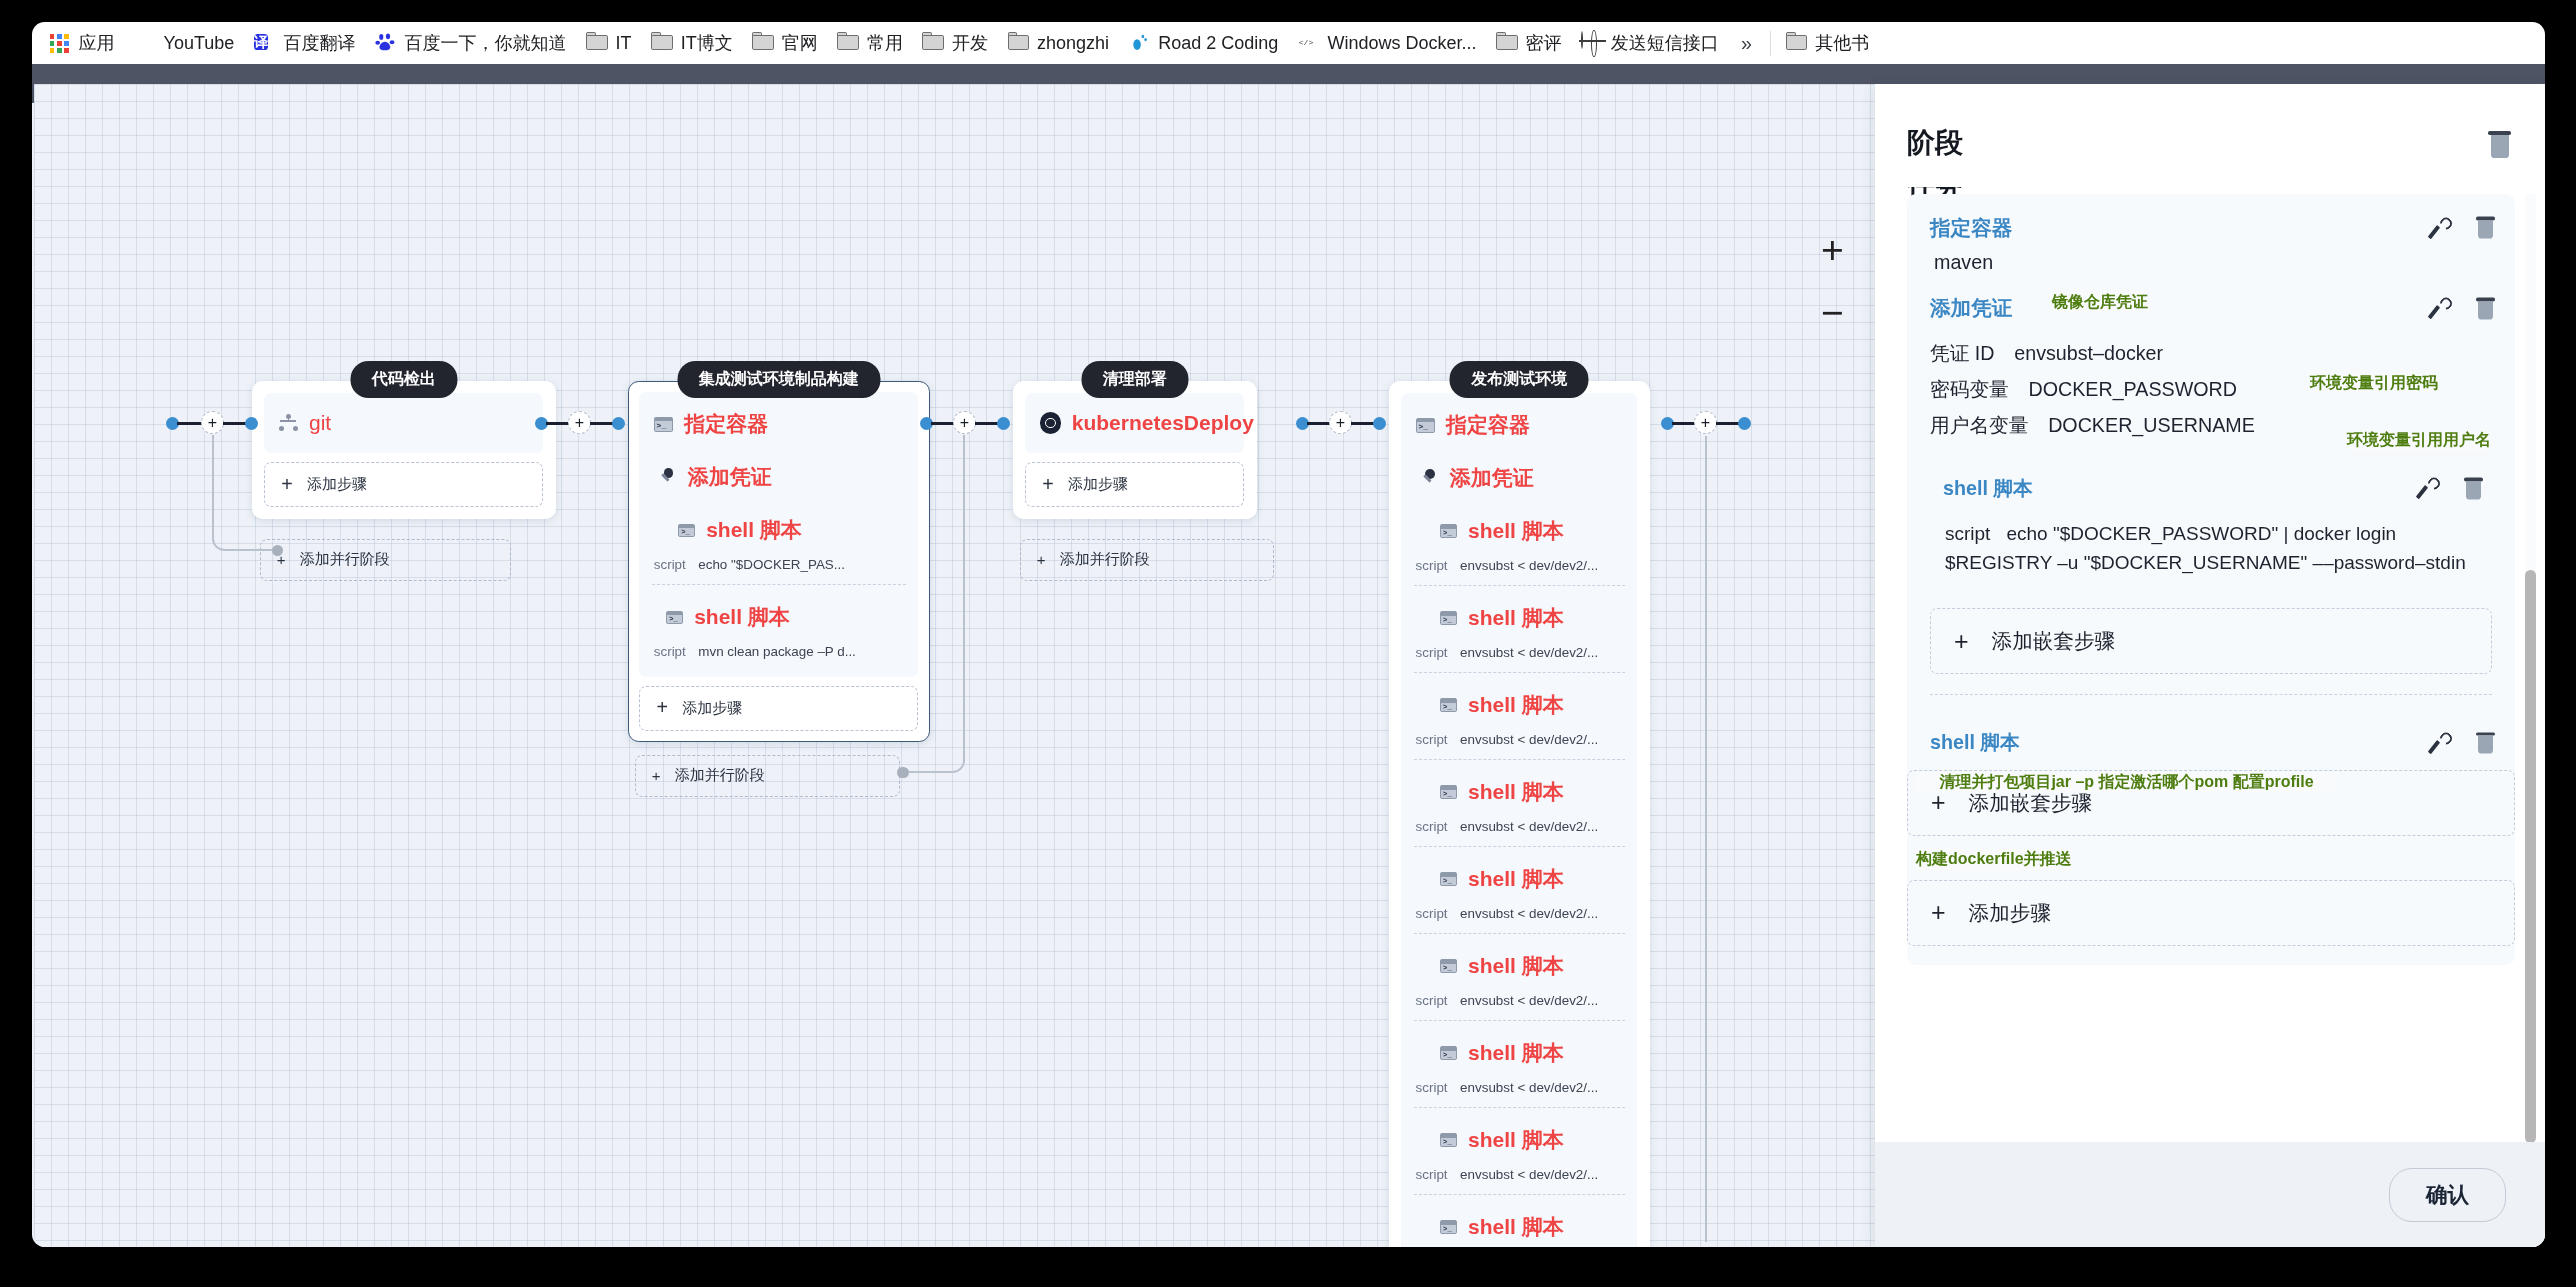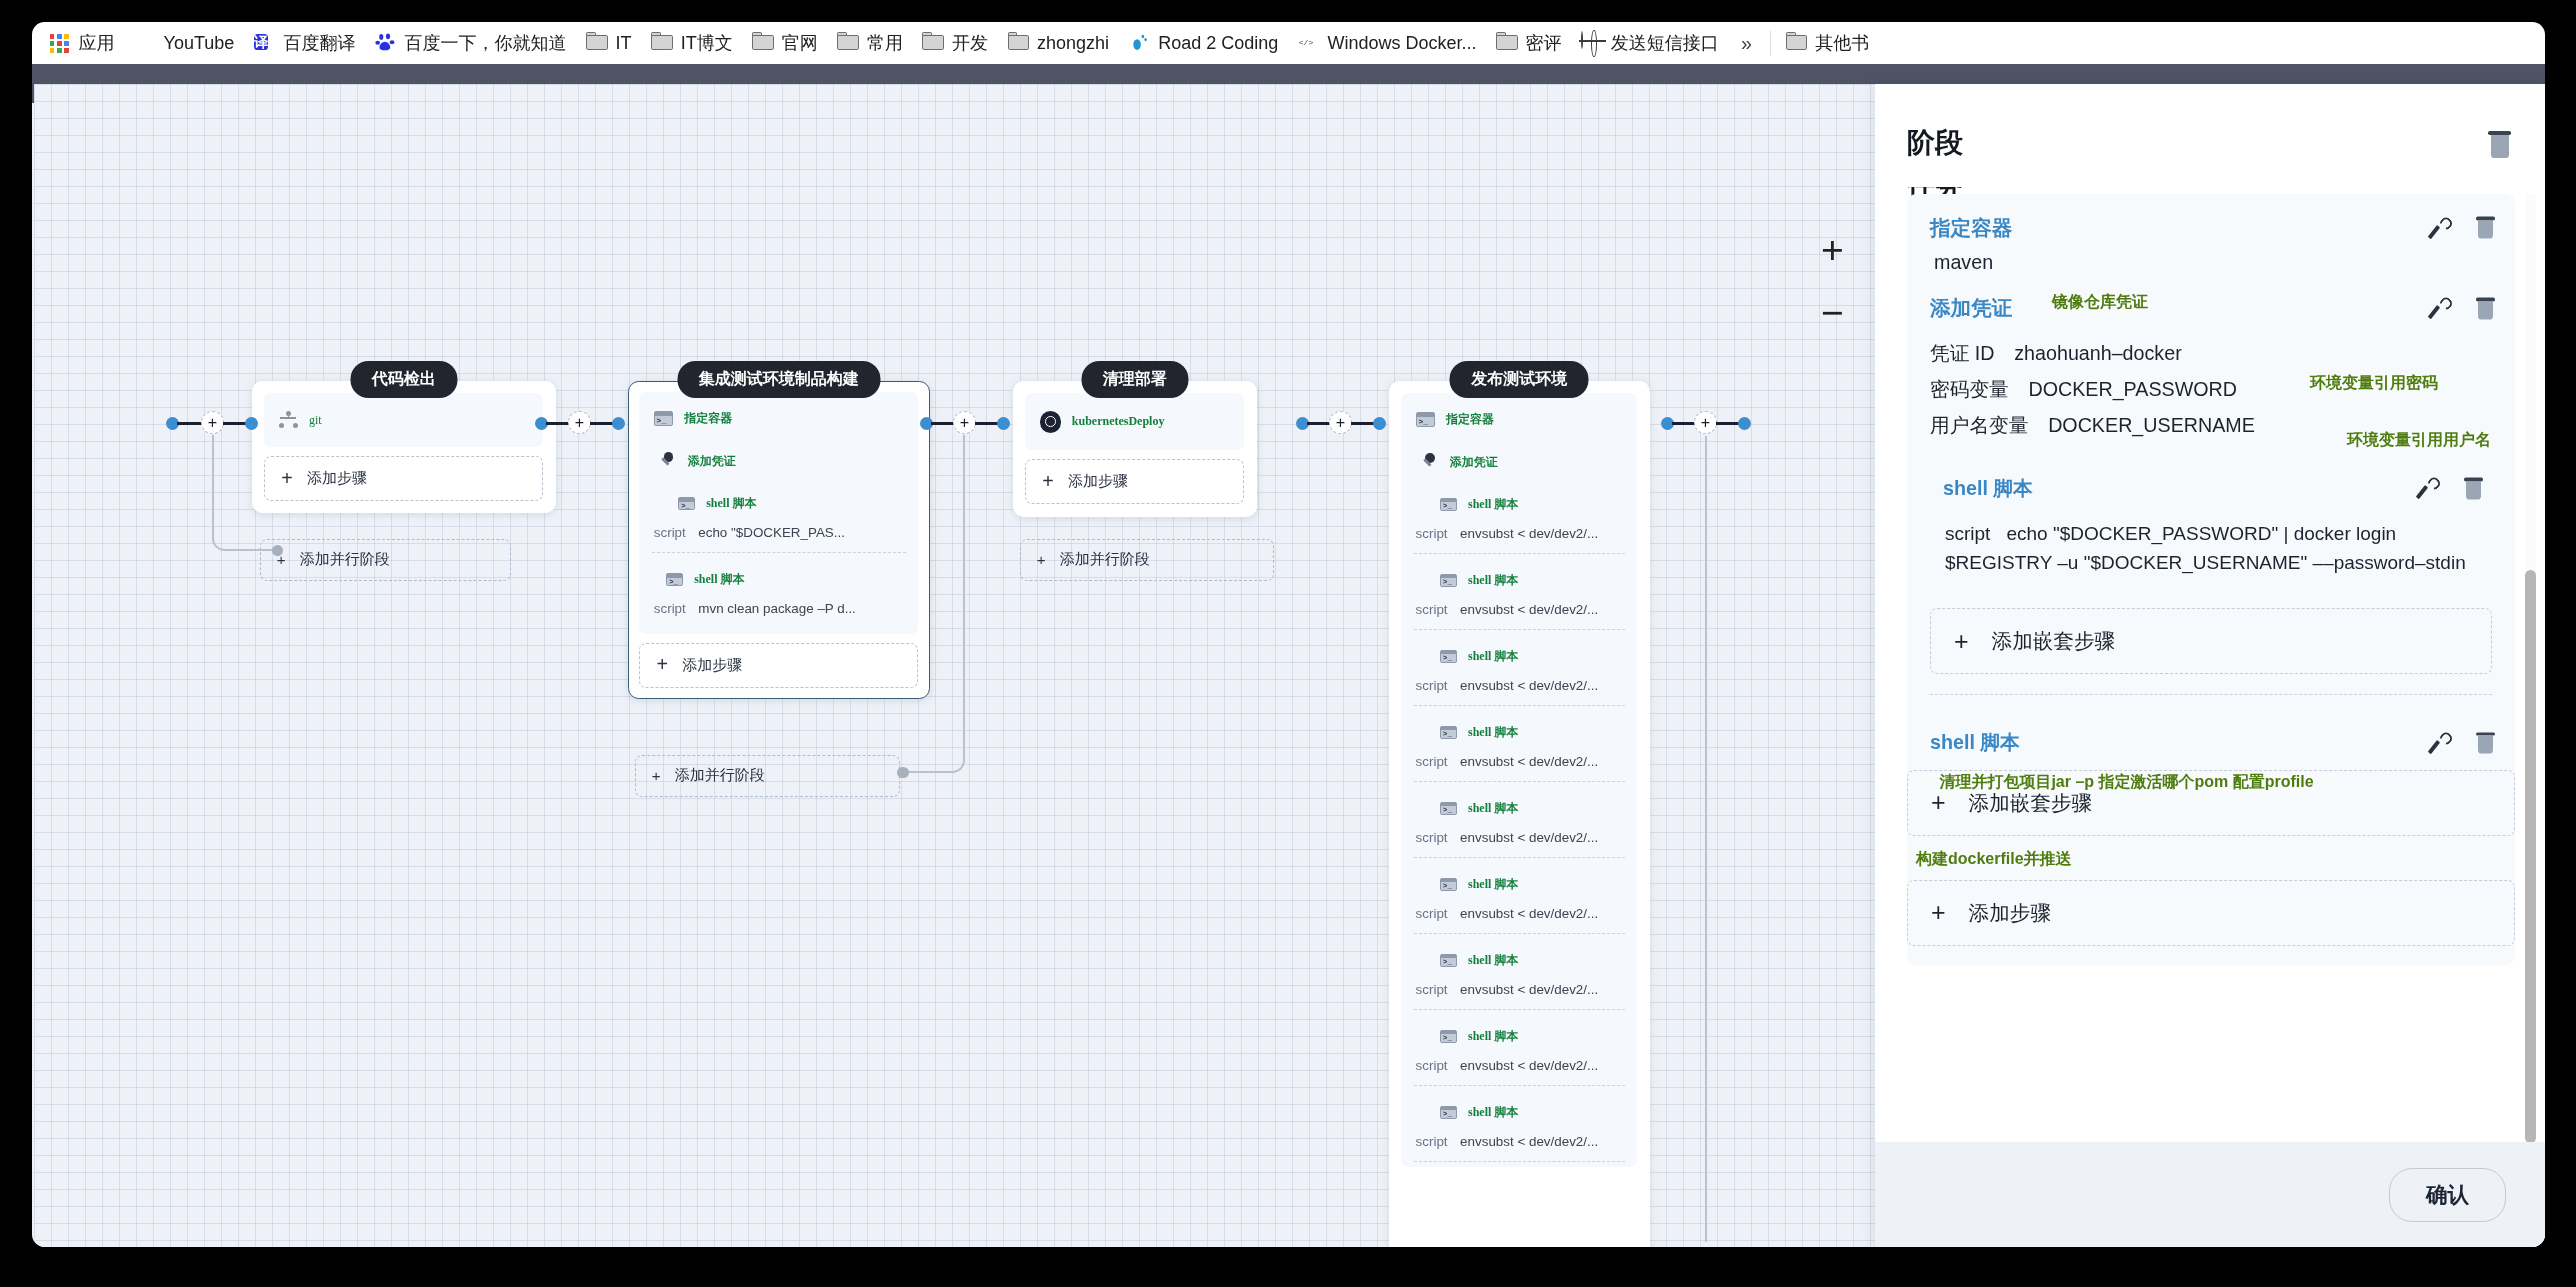--- a/index.html
+++ b/index.html
@@ -130,21 +130,21 @@
   }
   .stage-card {
     background:#fff; border-radius: 10.7px;
     box-shadow: 0 1.8px 9px rgba(40,60,90,.13);
     padding: 12.5px;
     position:relative; z-index:2;
   }
   .stage-card.selected { border: 1.8px solid #3b5a7a; padding:10.7px; }
   .steps-box { background:#f5f8fc; border-radius: 7.2px; padding: 5.4px 0; }
   .step-row { display:flex; align-items:center; gap:10.7px; padding: 12.5px 14.3px; }
-  .step-row .lbl { font-size:12px; color:#15803d; font-weight:bold; font-family:Liberation Serif, serif;}
+  .step-row .lbl { font-size:21px; color:#ef4444; font-weight:bold; font-family:Liberation Sans, sans-serif;}
   .step-row .lbl.plain { font-weight:normal; }
   .step-sub { padding-left: 19.7px; }
   .script-line { font-size:13.4px; color:#3d4452; padding: 0 14.3px 12.5px 14.3px; white-space:nowrap; overflow:hidden; text-overflow:ellipsis; }
   .script-line .k { color:#6a7285; margin-right: 12.5px; }
   .step-div { border-top:0.9px dashed #c9d2e0; margin: 0 12.5px; }
   .add-dashed {
     border: 1.3px dashed #b9c2d2; border-radius: 7.2px;
     display:flex; align-items:center; gap:14.3px;
     padding: 11.6px 16px; margin-top: 9px;
     font-size:15px; color:#2b3240; cursor:pointer;
@@ -688,21 +688,21 @@
             <span class="pacts">
               <span class="wrench"></span>
               <span class="trash sm">
                   <span class="lid"></span>
                   <span class="can"></span>
                 </span>
             </span>
           </div>
 
           <div class="pkv" style="margin-top:9px;">
-            <span class="kk">凭证 ID</span><span>zhaohuanh–docker</span>
+            <span class="kk">凭证 ID</span><span>envsubst–docker</span>
           </div>
           <div class="pkv">
             <span class="kk">密码变量</span><span>DOCKER_PASSWORD</span>
             <span class="annot" style="left:403px; top:1.8px;">环境变量引用密码</span>
           </div>
           <div class="pkv">
             <span class="kk">用户名变量</span><span>DOCKER_USERNAME</span>
             <span class="annot" style="left:440px; top:23px;">环境变量引用用户名</span>
           </div>
 

